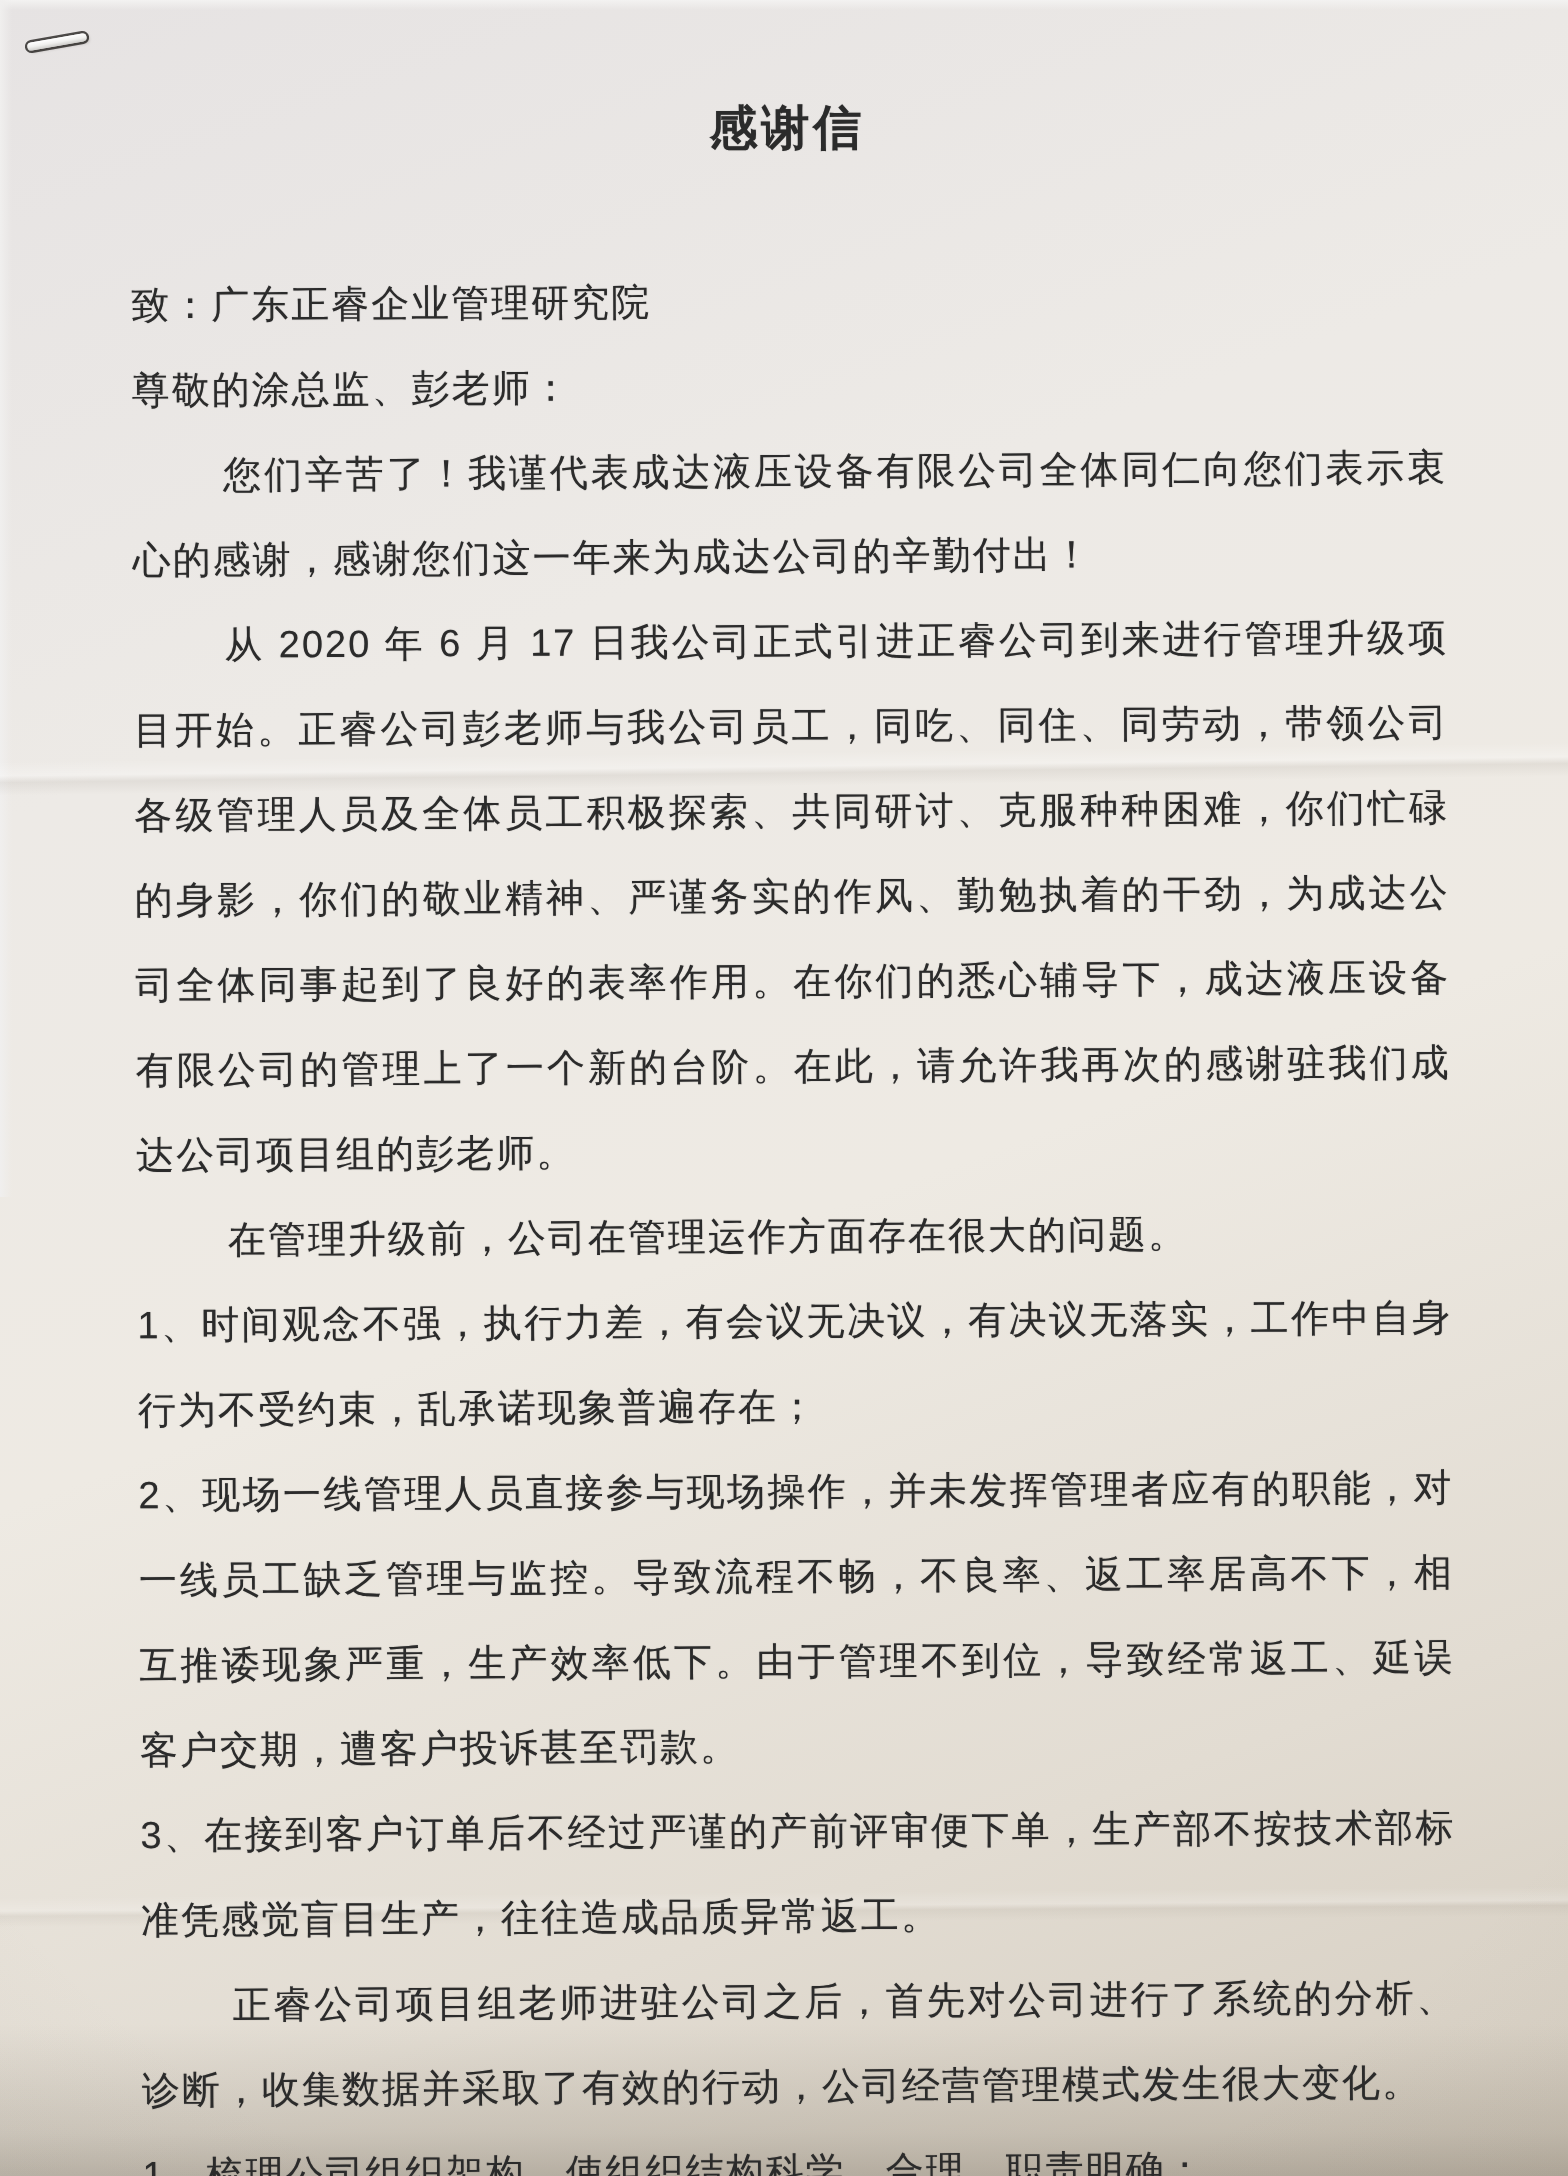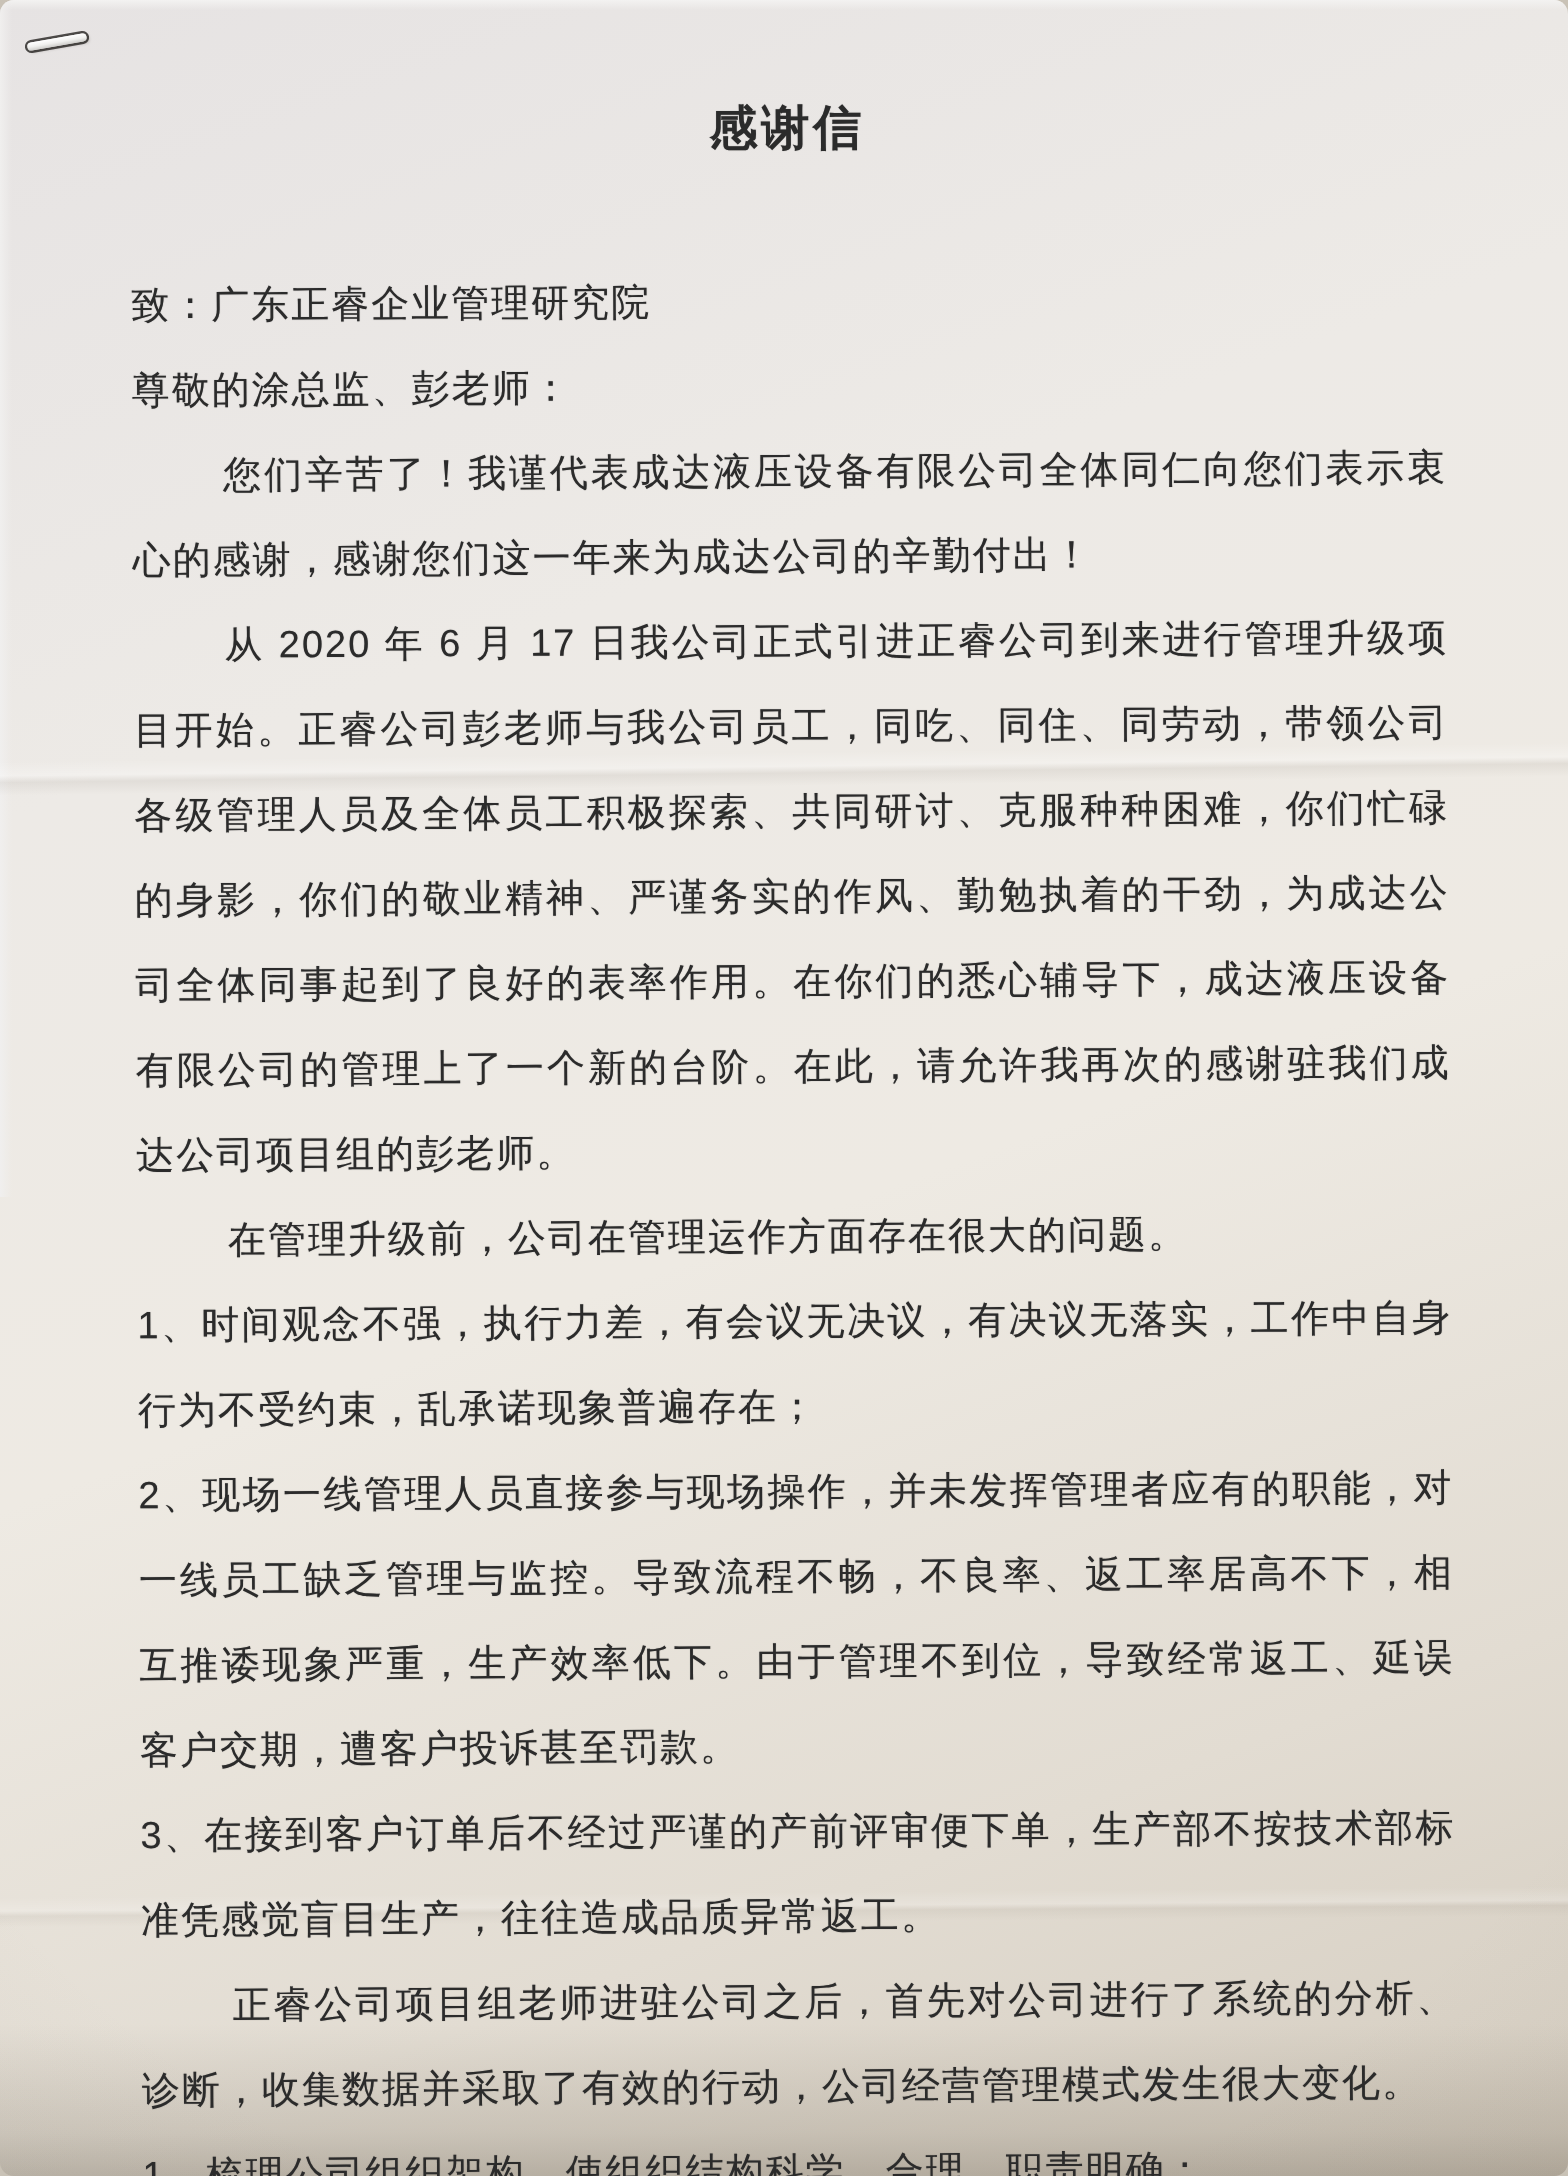--- a/index.html
+++ b/index.html
@@ -14,21 +14,20 @@
 
   .paper {
     position: relative;
     width: 1568px;
     height: 2176px;
     background:
       radial-gradient(130% 115% at 48% 40%, rgba(255,255,255,0.00) 55%, rgba(112,102,88,0.10) 80%, rgba(95,85,70,0.22) 100%),
       linear-gradient(to bottom, rgba(0,0,0,0) 93%, rgba(104,94,78,0.18) 98%, rgba(92,82,66,0.30) 100%),
       linear-gradient(160deg, #e6e3e3 0%, #edeae6 30%, #eeeae3 55%, #e2dcd2 80%, #d4ccbf 100%);
     overflow: hidden;
-    border-radius: 14px;
   }
 
   
   .edge-top {
     position: absolute; top: 0; left: 0; right: 0; height: 10px;
     background: linear-gradient(to bottom, #f3f2f1, rgba(243,242,241,0));
   }
   .edge-left {
     position: absolute; top: 0; left: 0; width: 12px; height: 55%;
     background: linear-gradient(to right, #f0efee, rgba(240,239,238,0));

